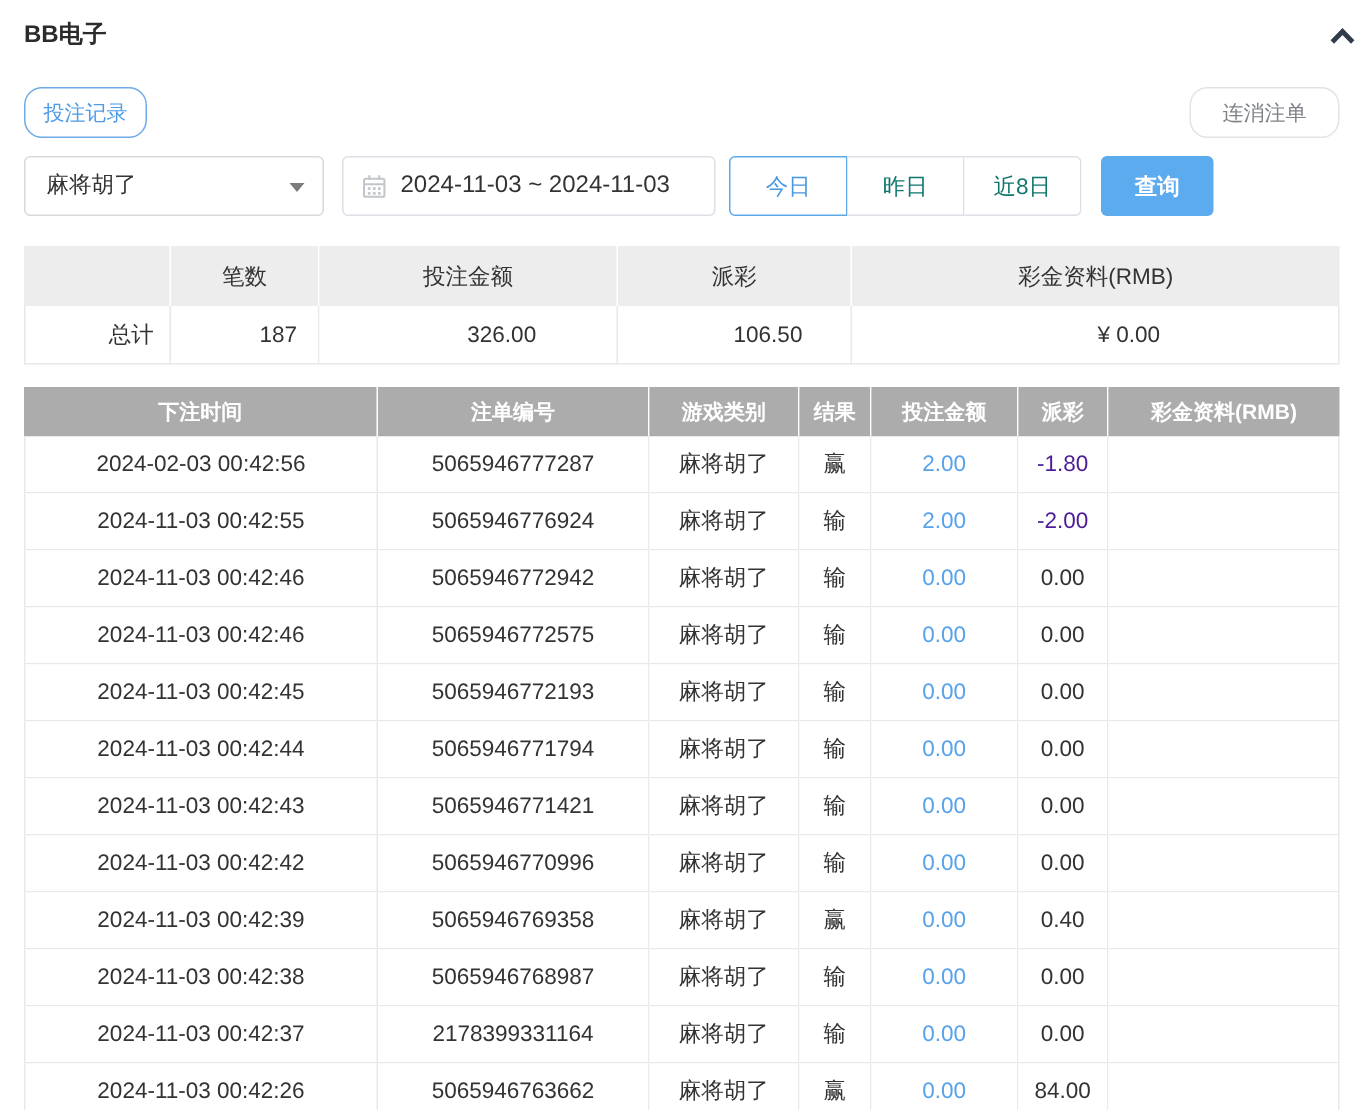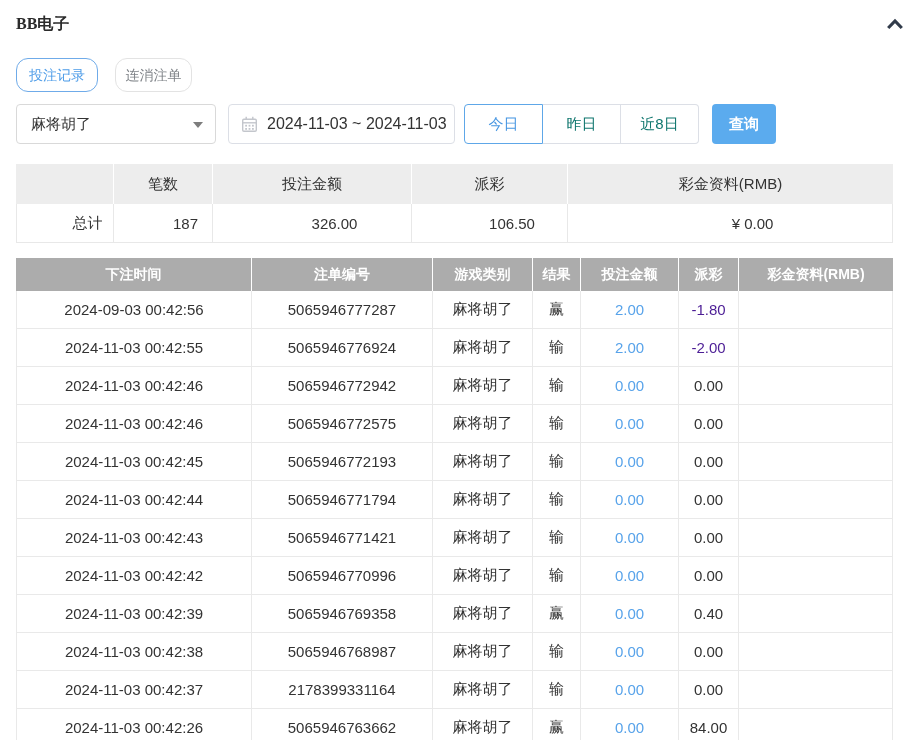--- a/index.html
+++ b/index.html
@@ -2,51 +2,51 @@
 <html><head>
 <meta charset="utf-8">
 <style>
   * { margin:0; padding:0; box-sizing:border-box; }
   html,body { width:909px; height:740px; overflow:hidden; background:#fff;
     font-family:"Liberation Sans","DejaVu Sans",sans-serif; }
   .page { position:relative; width:909px; height:740px; padding:0 16px; }
 
   
   .panel-header { margin-top:14px; height:20px; position:relative; }
-  .panel-title { font-size:16px; font-weight:bold; color:#2b2b2b; line-height:20px;font-family:Liberation Serif, serif; }
+  .panel-title { font-size:16px; font-weight:bold; color:#2b2b2b; line-height:20px; }
   .collapse-btn { position:absolute; right:-13px; top:2px; width:22px; height:16px;
     cursor:pointer; display:flex; align-items:center; justify-content:center; }
 
   
-  .tabs { margin-top:24px; height:34px; display:flex; gap:17px; }
-  .tab { height:34px; width:77px; padding:0; background:#fff; border:1px solid #e3e3e3;
+  .tabs { margin-top:24px; height:34px; display:flex; gap:17px;justify-content:space-between; }
+  .tab { height:34px; width:100px; padding:0; background:#fff; border:1px solid #e3e3e3;
     border-radius:12px; font-size:14px; color:#7f8388; line-height:32px; cursor:pointer;
     font-family:inherit; text-align:center; }
   .tab.active { border-color:#6fabe9; color:#4d9ce8; width:82px; }
 
   
   .filters { margin-top:12px; height:40px; display:flex; align-items:center; }
   .select-box { position:relative; width:200px; height:40px; border:1px solid #d9d9d9;
     border-radius:4px; background:#fff; font-size:15px; color:#333; line-height:38px;
     padding:0 30px 0 14px; cursor:pointer; }
   .select-caret { position:absolute; right:12px; top:17px; width:0; height:0;
     border-left:5px solid transparent; border-right:5px solid transparent;
     border-top:6px solid #7d7d7d; }
-  .date-box { margin-left:12px; width:227px; height:40px; border:1px solid #dcdfe6;
+  .date-box { margin-left:12px; width:249px; height:40px; border:1px solid #dcdfe6;
     border-radius:4px; background:#fff; display:flex; align-items:center;
     padding:0 10px 0 12px; cursor:pointer; }
   .date-box .cal { flex:0 0 auto; display:flex; margin-right:9px; }
   .date-text { font-size:16px; color:#333; white-space:nowrap; }
   .btn-group { margin-left:9px; display:flex; height:40px; }
   .seg { height:40px; width:78px; background:#fff; border:1px solid #dcdfe6;
     border-left-width:0; font-size:15px; color:#0f766e; cursor:pointer; font-family:inherit; }
   .seg:first-child { border-left-width:1px; border-radius:4px 0 0 4px; width:79px; }
   .seg:last-child { border-radius:0 4px 4px 0; }
   .seg.active { border:1px solid #5ea7e8; color:#4897e2; }
-  .search-btn { margin-left:13px; width:64px; height:40px; background:#5babee;
+  .search-btn { margin-left:13px; width:75px; height:40px; background:#5babee;
     border:none; border-radius:4px; color:#fff; font-size:15px; font-weight:bold;
     cursor:pointer; font-family:inherit; }
 
   
   table { border-collapse:separate; border-spacing:0; table-layout:fixed; width:877px; }
   th, td { text-align:center; overflow:hidden; white-space:nowrap; }
 
   
   .summary { margin-top:20px; }
   .summary th { height:40px; background:#ededed; border-right:1px solid #fff;
@@ -164,21 +164,21 @@
         <th>注单编号</th>
         <th>游戏类别</th>
         <th>结果</th>
         <th>投注金额</th>
         <th>派彩</th>
         <th>彩金资料(RMB)</th>
       </tr>
     </thead>
     <tbody>
         <tr>
-          <td>2024-09-03 00:42:56</td>
+          <td>2024-02-03 00:42:56</td>
           <td>5065946777287</td>
           <td>麻将胡了</td>
           <td>赢</td>
           <td><span class="lnk">2.00</span></td>
           <td class="neg">-1.80</td>
           <td></td>
         </tr>
         <tr>
           <td>2024-11-03 00:42:55</td>
           <td>5065946776924</td>

